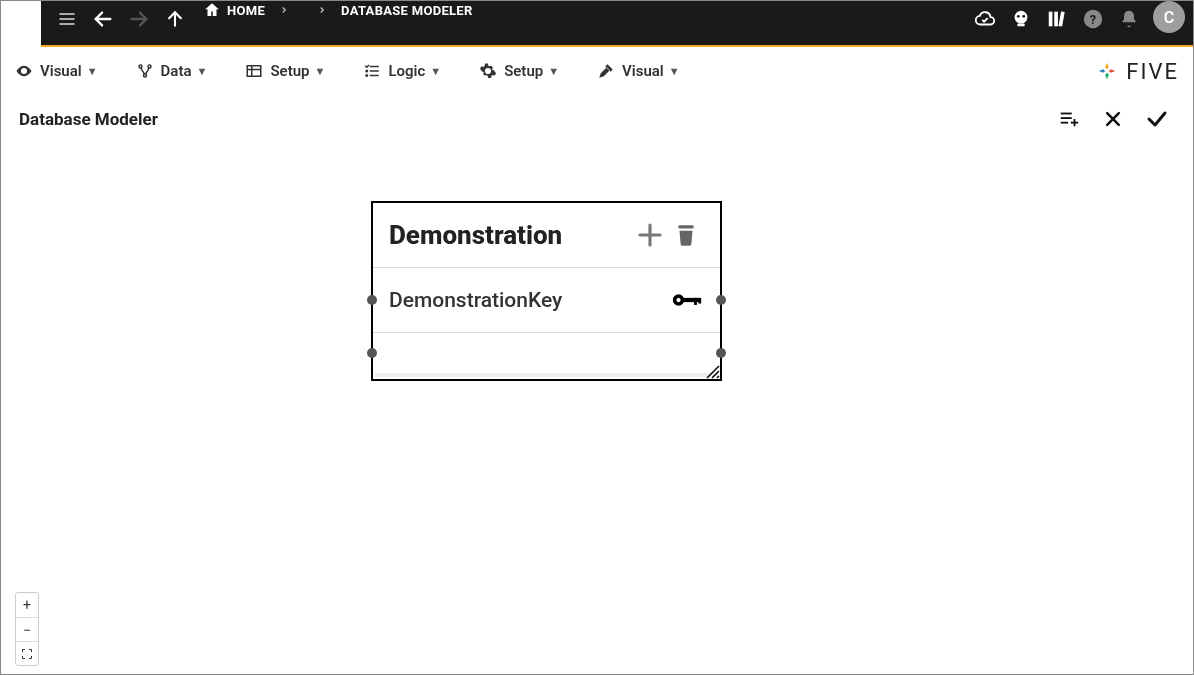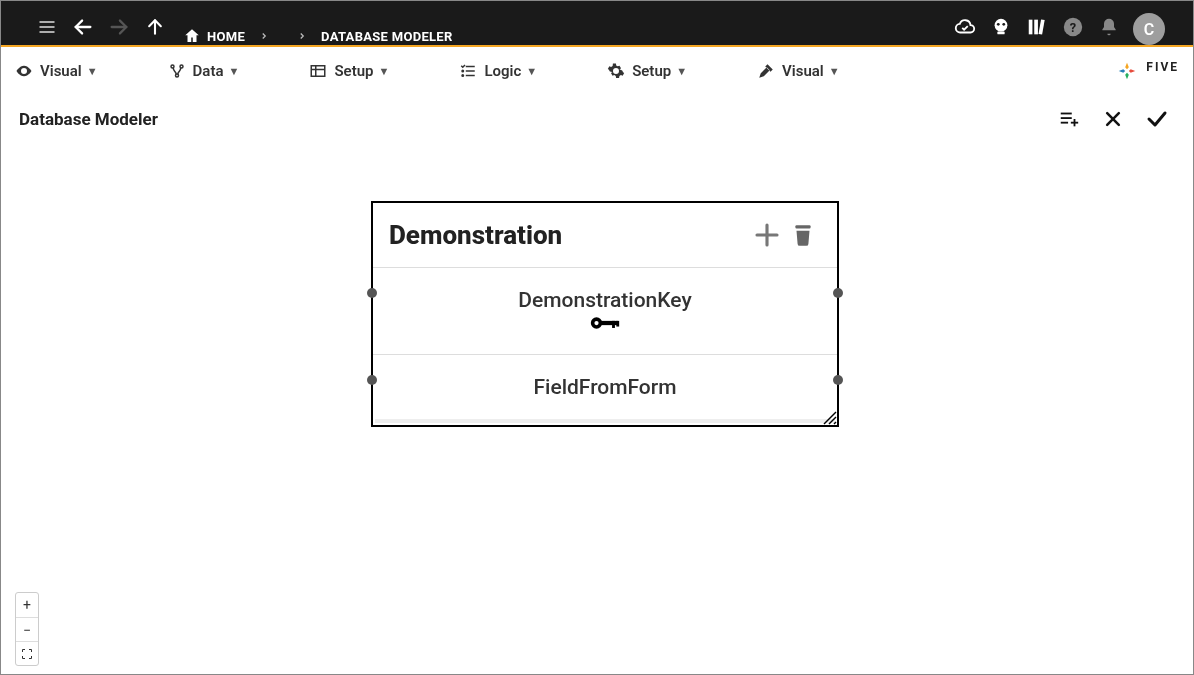--- a/index.html
+++ b/index.html
@@ -11,24 +11,25 @@
     width: 1194px;
     height: 675px;
     overflow: hidden;
     border: 1px solid #888;
   }
   
   .topbar {
     background: #1a1a1a;
     height: 46px;
     display: flex;
-    align-items: flex-end;
-    padding: 0 28px;
+    align-items: flex-start;
+    padding: 0 8px;
     color: #fff;
     border-bottom: 2px solid #f5a623;
+    margin-left: 40px;
   }
   .topbar .icon-btn {
     width: 36px;
     height: 36px;
     display: flex;
     align-items: center;
     justify-content: center;
     color: #f5f5f5;
     cursor: pointer;
   }
@@ -61,40 +62,39 @@
     color: #fff; font-weight: 600; font-size: 16px;
     margin-left: 6px;
   }
   
   .menubar {
     height: 48px;
     display: flex;
     align-items: center;
     padding: 0 14px;
     background: #fff;
-    gap: 32px;
   }
   .menuitem {
     display: flex;
     align-items: center;
     margin-right: 38px;
     color: #333;
     font-size: 15px;
     font-weight: 600;
     cursor: pointer;
   }
   .menuitem .mi-icon { margin-right: 7px; display: flex; align-items: center; }
   .menuitem .mi-caret { margin-left: 5px; font-size: 11px; color: #555; }
   .brand {
     margin-left: auto;
     display: flex;
-    align-items: flex-start;
-    font-weight: 700;
+    align-items: center;
+    font-weight: 400;
     color: #222;
-    font-size: 12px;
+    font-size: 22px;
     letter-spacing: 2px;
   }
   .brand .logo { margin-right: 8px; }
   
   .pagehdr {
     height: 48px;
     display: flex;
     align-items: center;
     padding: 0 18px;
   }
@@ -115,21 +115,21 @@
   .canvas {
     position: relative;
     height: calc(675px - 46px - 48px - 48px - 2px);
     background: #fff;
   }
   
   .tablecard {
     position: absolute;
     left: 370px;
     top: 58px;
-    width: 468px;
+    width: 351px;
     border: 2px solid #000;
     background: #fff;
   }
   .tablecard .thead {
     display: flex;
     align-items: center;
     padding: 14px 16px 14px 16px;
     border-bottom: 1px solid #ddd;
   }
   .tablecard .thead .tname {
@@ -146,21 +146,20 @@
   }
   .trow {
     display: flex;
     align-items: center;
     padding: 20px 16px;
     border-top: 1px solid #ddd;
     font-size: 21px;
     color: #333;
     font-weight: 500;
     position: relative;
-    flex-direction: column;
   }
   .trow:first-of-type { border-top: none; }
   .trow .fname { flex: 1; }
   .trow .key { color: #000; display: flex; align-items: center; }
   .tablecard .thinbar {
     height: 4px;
     background: #eee;
     margin: 0 2px 2px 2px;
   }
   .tablecard .resize {
@@ -425,21 +424,20 @@
               <circle cx="12" cy="12" r="3" fill="#fff"></circle>
               <rect x="18" y="9" width="24" height="6"></rect>
               <rect x="34" y="9" width="4" height="10"></rect>
               <rect x="40" y="9" width="4" height="8"></rect>
             </svg>
         </span>
         <span class="dot right"></span>
       </div>
       <div class="trow">
         <span class="dot left"></span>
-        <span class="fname">FieldFromForm</span>
         <span class="dot right"></span>
       </div>
     </div>
     <div class="thinbar"></div>
     <div class="resize">
       <svg width="16" height="16" viewBox="0 0 16 16" fill="none" stroke="#000" stroke-width="1.5">
           <line x1="3" y1="15" x2="15" y2="3"></line>
           <line x1="8" y1="15" x2="15" y2="8"></line>
           <line x1="13" y1="15" x2="15" y2="13"></line>
         </svg>

